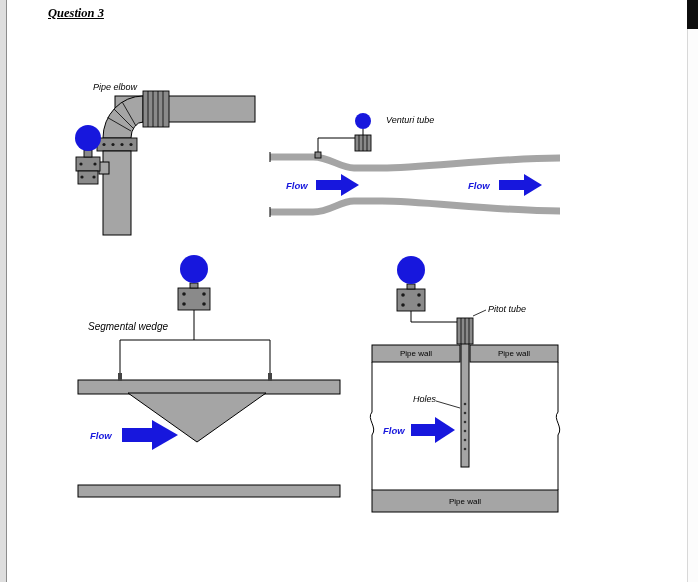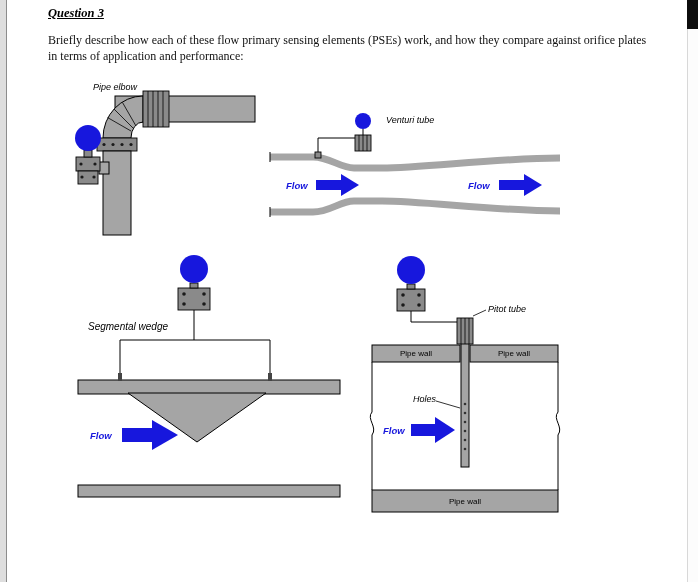--- a/index.html
+++ b/index.html
@@ -27,21 +27,20 @@
 </head>
 <body>
 
 <div class="page">
 
   <div class="page-edge"></div>
   <div class="scrollbar-track"></div>
   <div class="scrollbar-thumb"></div>
 
   <div class="q-label">Question 3</div>
-  <div class="q-text">Briefly describe how each of these flow primary sensing elements (PSEs) work, and how they compare against orifice plates in terms of application and performance:</div>
 
   <svg class="diag" style="left:55px; top:80px;" width="210" height="160" viewBox="0 0 210 160">
     <text class="dlbl" x="38" y="10">Pipe elbow</text>
     <rect class="pipe-f" x="60" y="16" width="140" height="26"></rect>
     <path class="pipe-f" d="M 88,16 A 40,42 0 0 0 48,58 L 76,58 A 12,16 0 0 1 88,42 Z"></path>
     <path class="ln-thin" d="M67.5,22.5 L81,46 M59,29 L78,48 M52.5,37.5 L76,51"></path>
     <rect class="metal" x="88" y="11" width="26" height="36"></rect>
     <path class="ln-thin" d="M93,11 V47 M98,11 V47 M103,11 V47 M108,11 V47"></path>
     <rect class="metal" x="42" y="58" width="40" height="13"></rect>
     <g>

